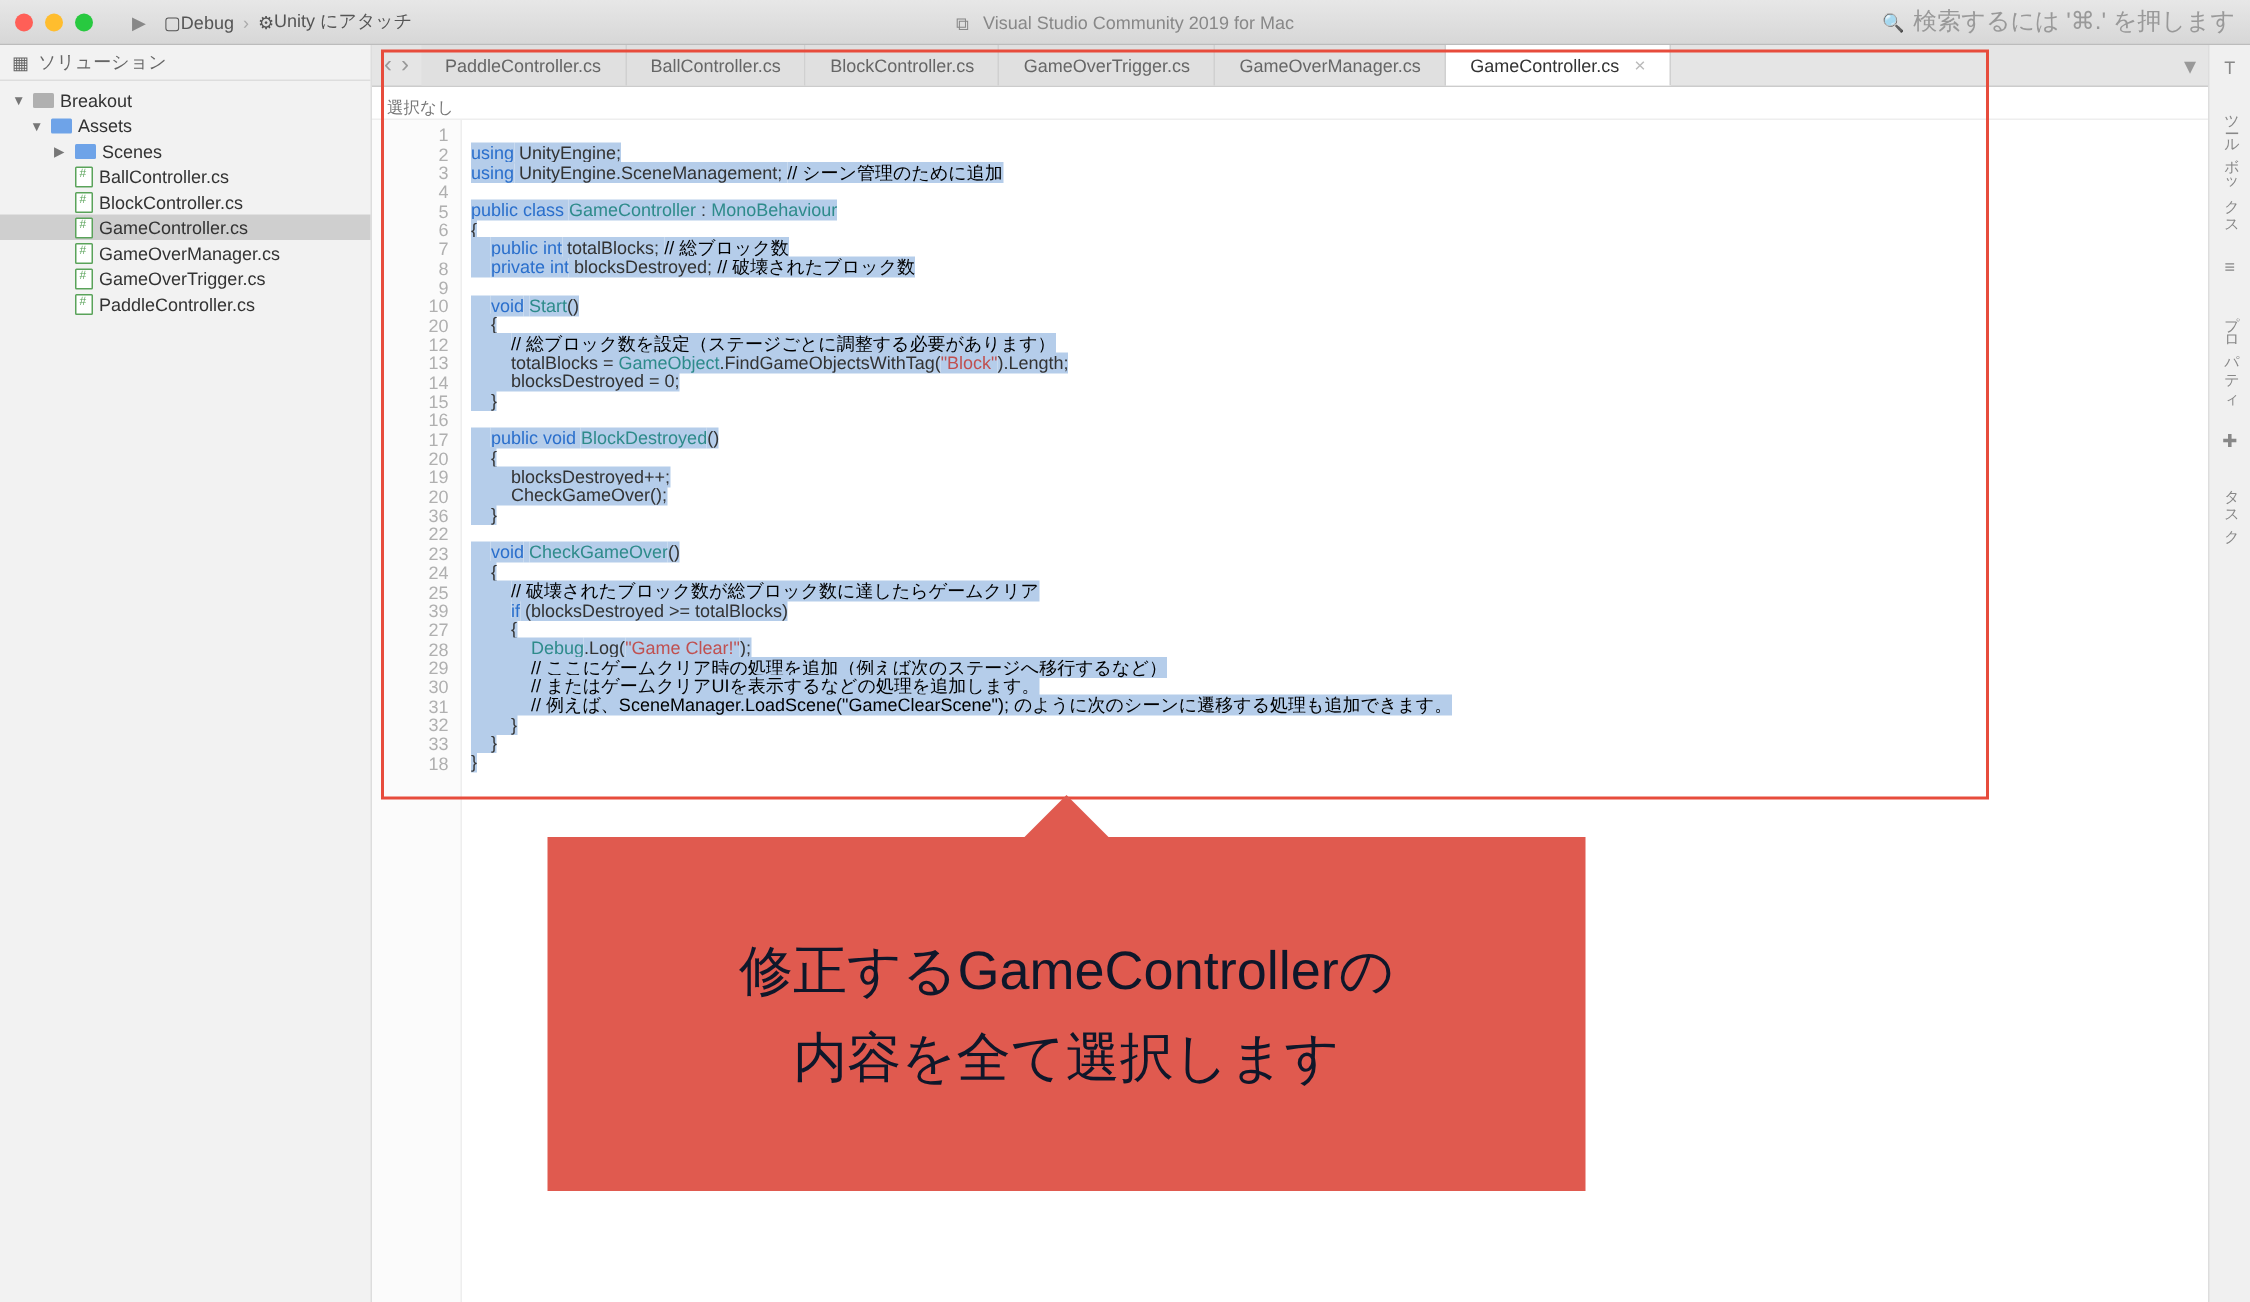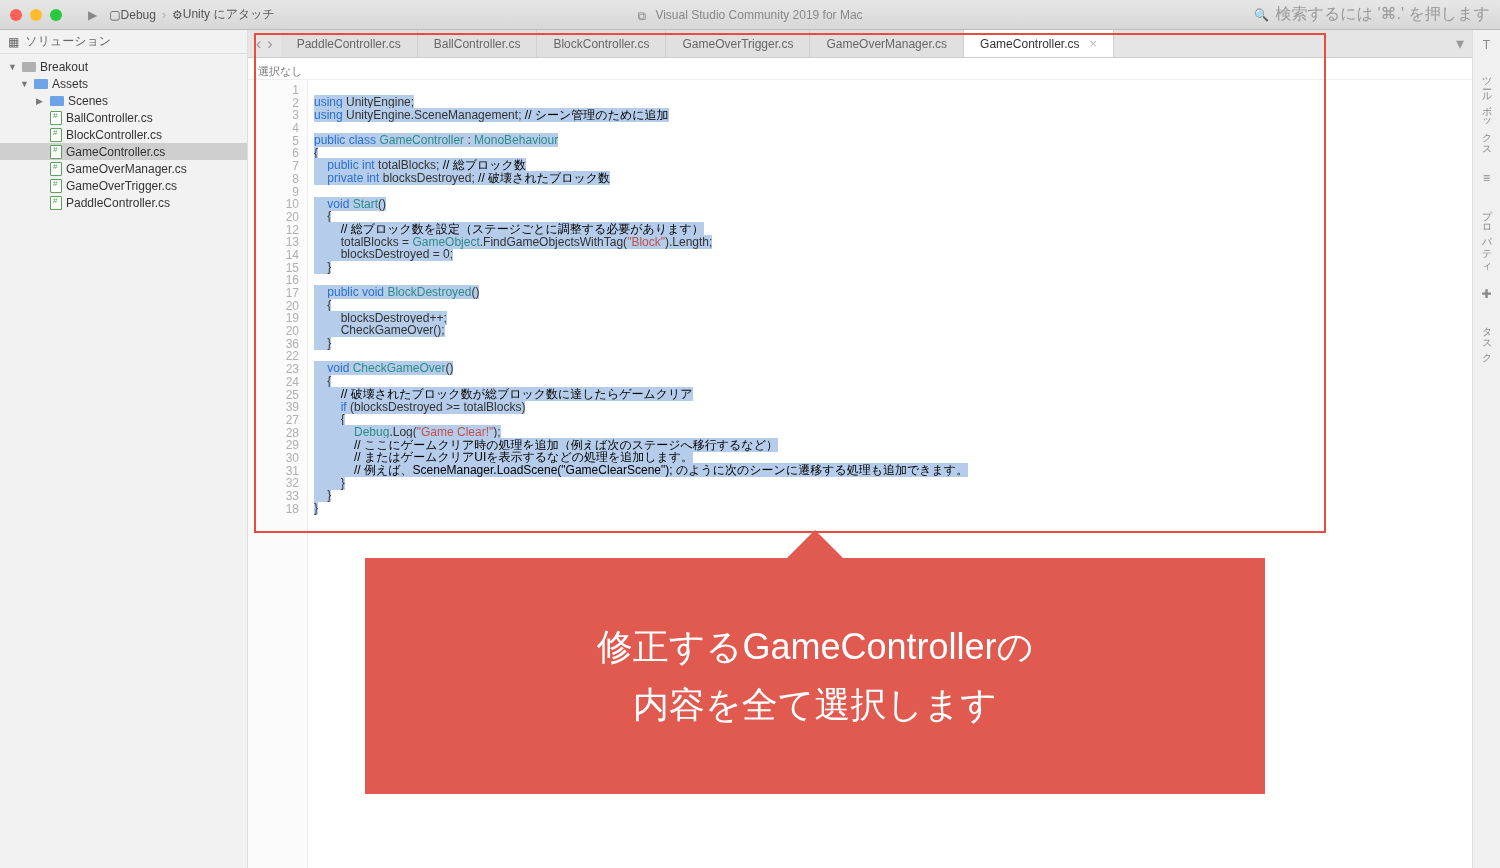--- a/index.html
+++ b/index.html
@@ -46,21 +46,21 @@
 .code { flex:1; padding:4px 0 0 6px; white-space:pre; color:#333;margin-top:12px; }
 .code .line { height:12.7px; }
 .hl { background:#b5cdea; }
 .kw { color:#2a6fcc; }
 .type { color:#2e8b8b; }
 .str { color:#c05050; }
 .cm { color:#000000; }
 
 .redborder { position:absolute; top:33px; left:254px; width:1072px; height:500px; border:2px solid #e74c3c; pointer-events:none; z-index:5;}
 
-.callout { position:absolute; left:365px; top:558px; width:900px; height:236px; background:#e05a4f; color:#ffffff; display:flex; flex-direction:column; align-items:center; justify-content:center; font-size:36px; line-height:1.6; z-index:6; }
+.callout { position:absolute; left:365px; top:558px; width:692px; height:236px; background:#e05a4f; color:#0f172a; display:flex; flex-direction:column; align-items:center; justify-content:center; font-size:36px; line-height:1.6; z-index:6; }
 .callout::before { content:""; position:absolute; top:-28px; left:50%; transform:translateX(-50%); border-left:30px solid transparent; border-right:30px solid transparent; border-bottom:30px solid #e05a4f; }
 
 .rightrail { width:28px; background:#f0f0f0; border-left:1px solid #ddd; display:flex; flex-direction:column; align-items:center; padding-top:8px; gap:18px; font-size:10px; color:#888;}
 .rightrail .vt { writing-mode: vertical-rl; letter-spacing:2px; }
 .rightrail .ic { font-size:12px; }
 
 .vsicon { width:12px; height:12px; display:inline-block; }
 </style>
 </head>
 <body>

